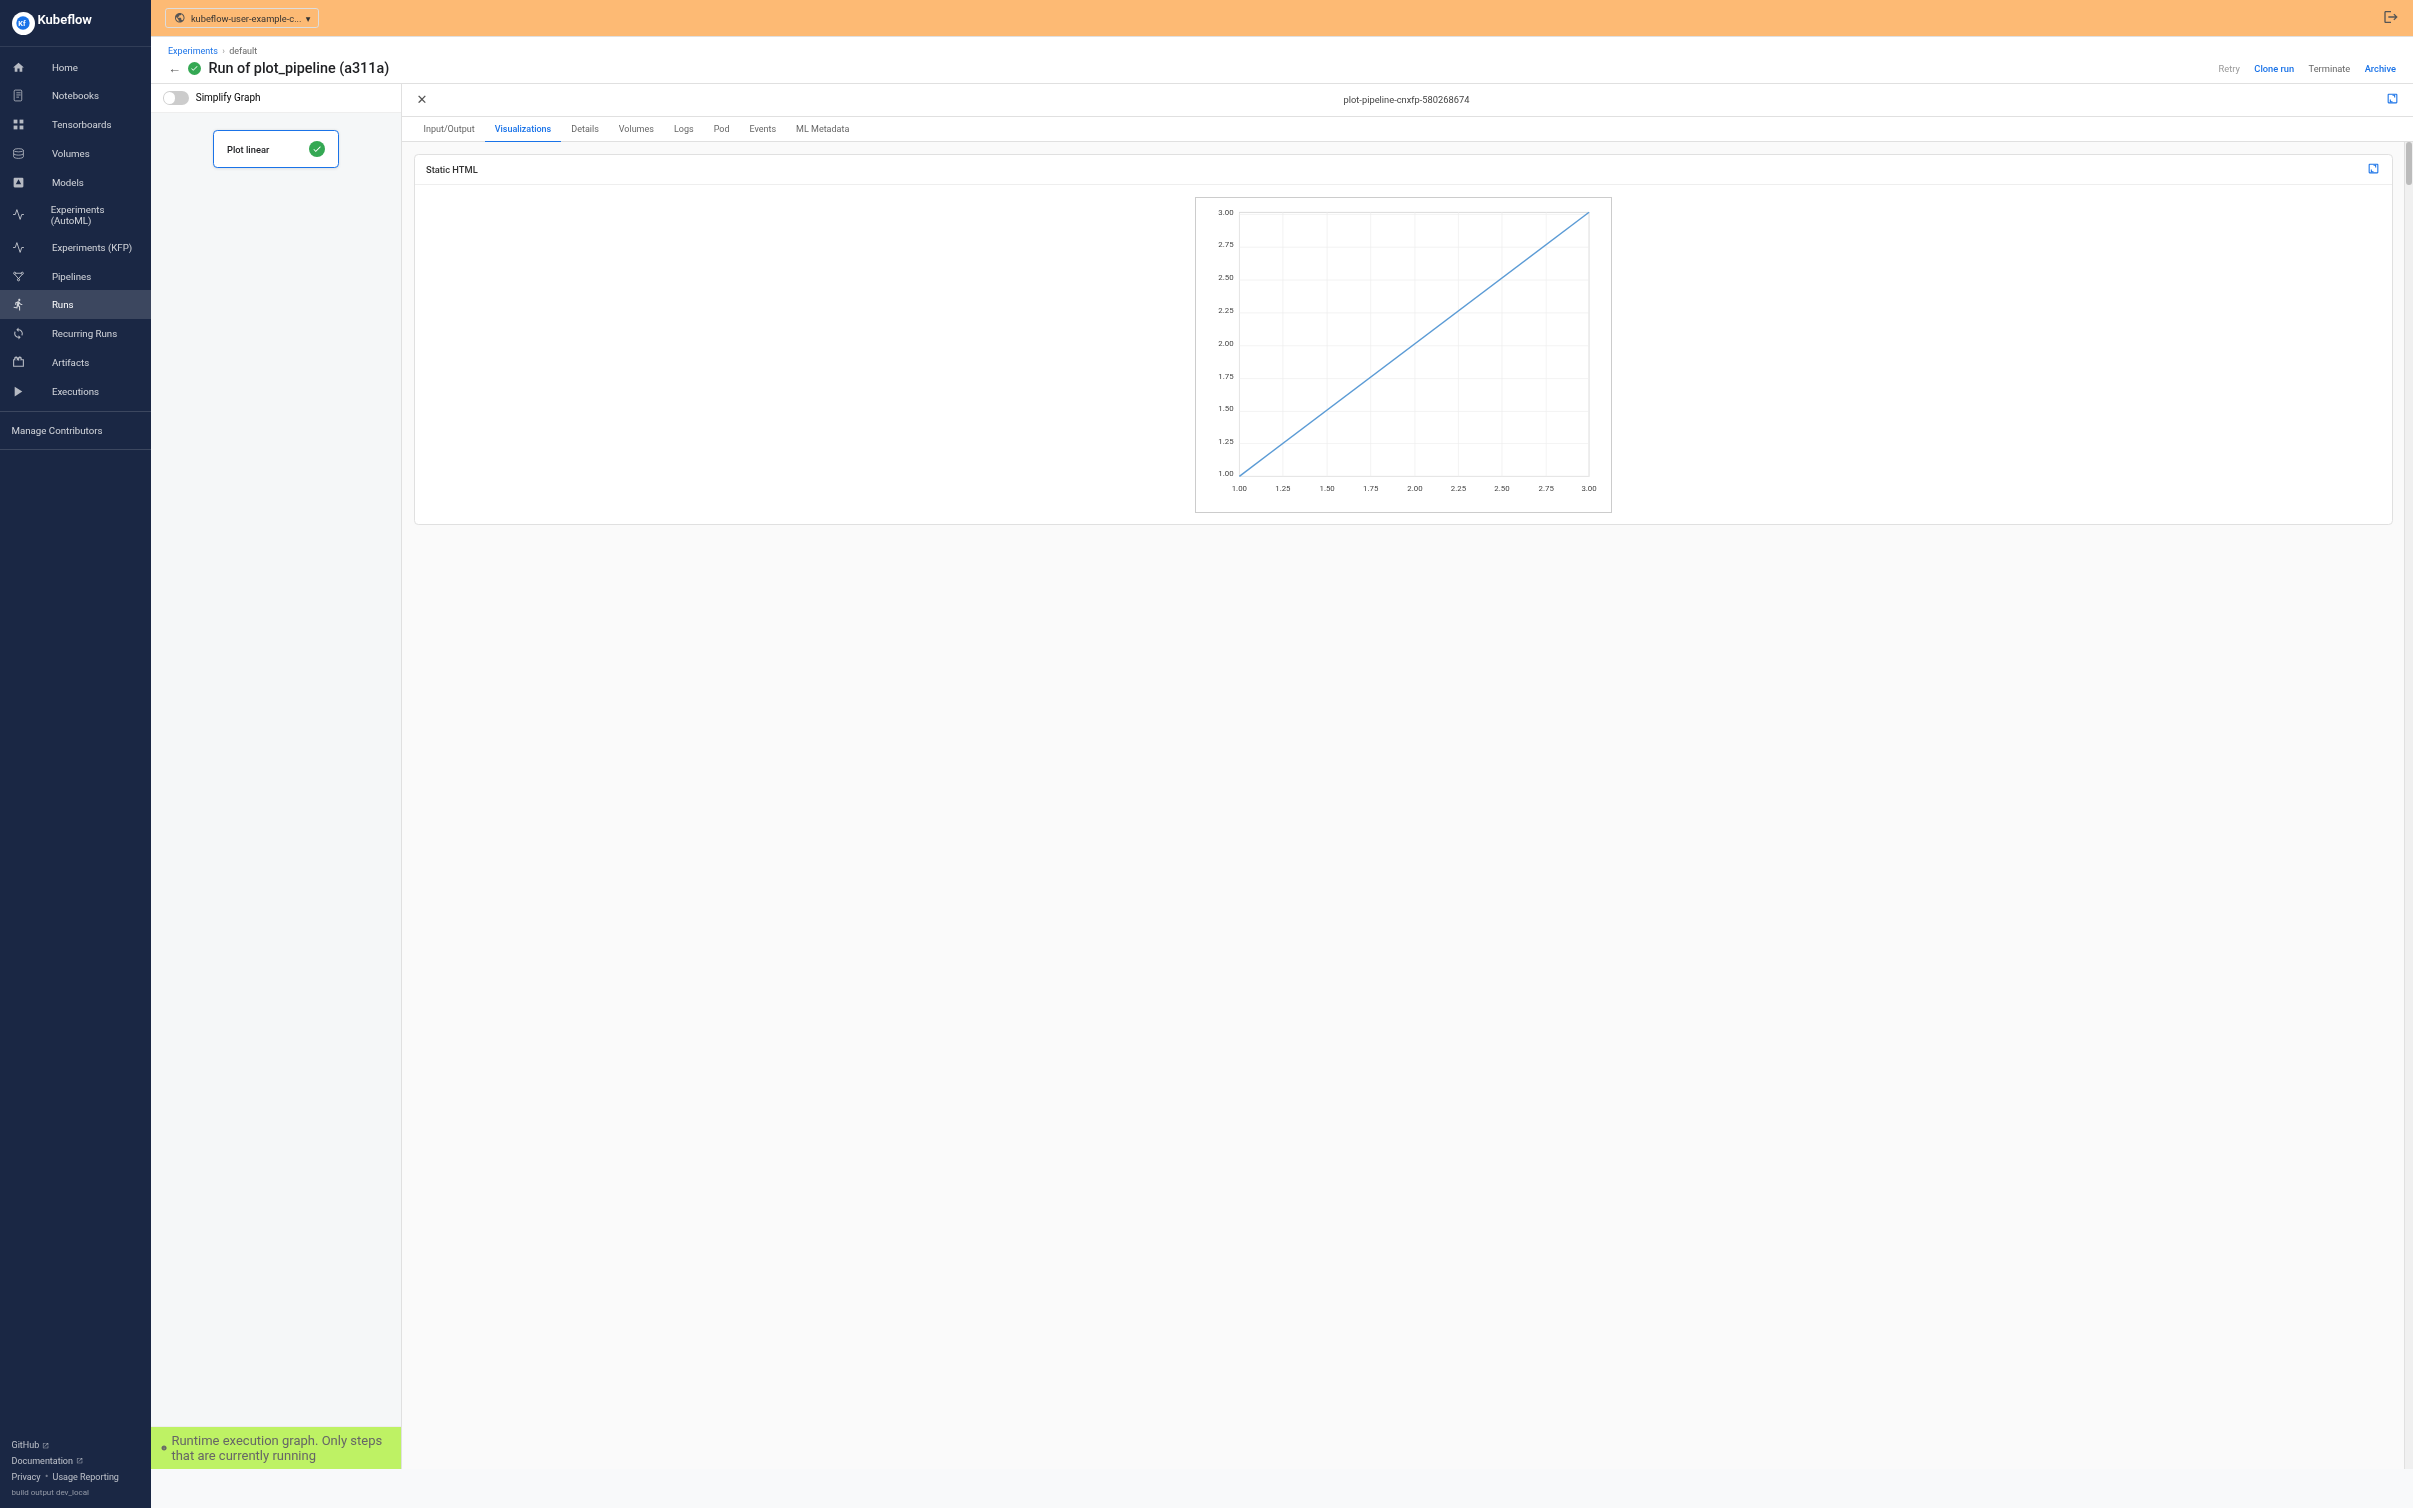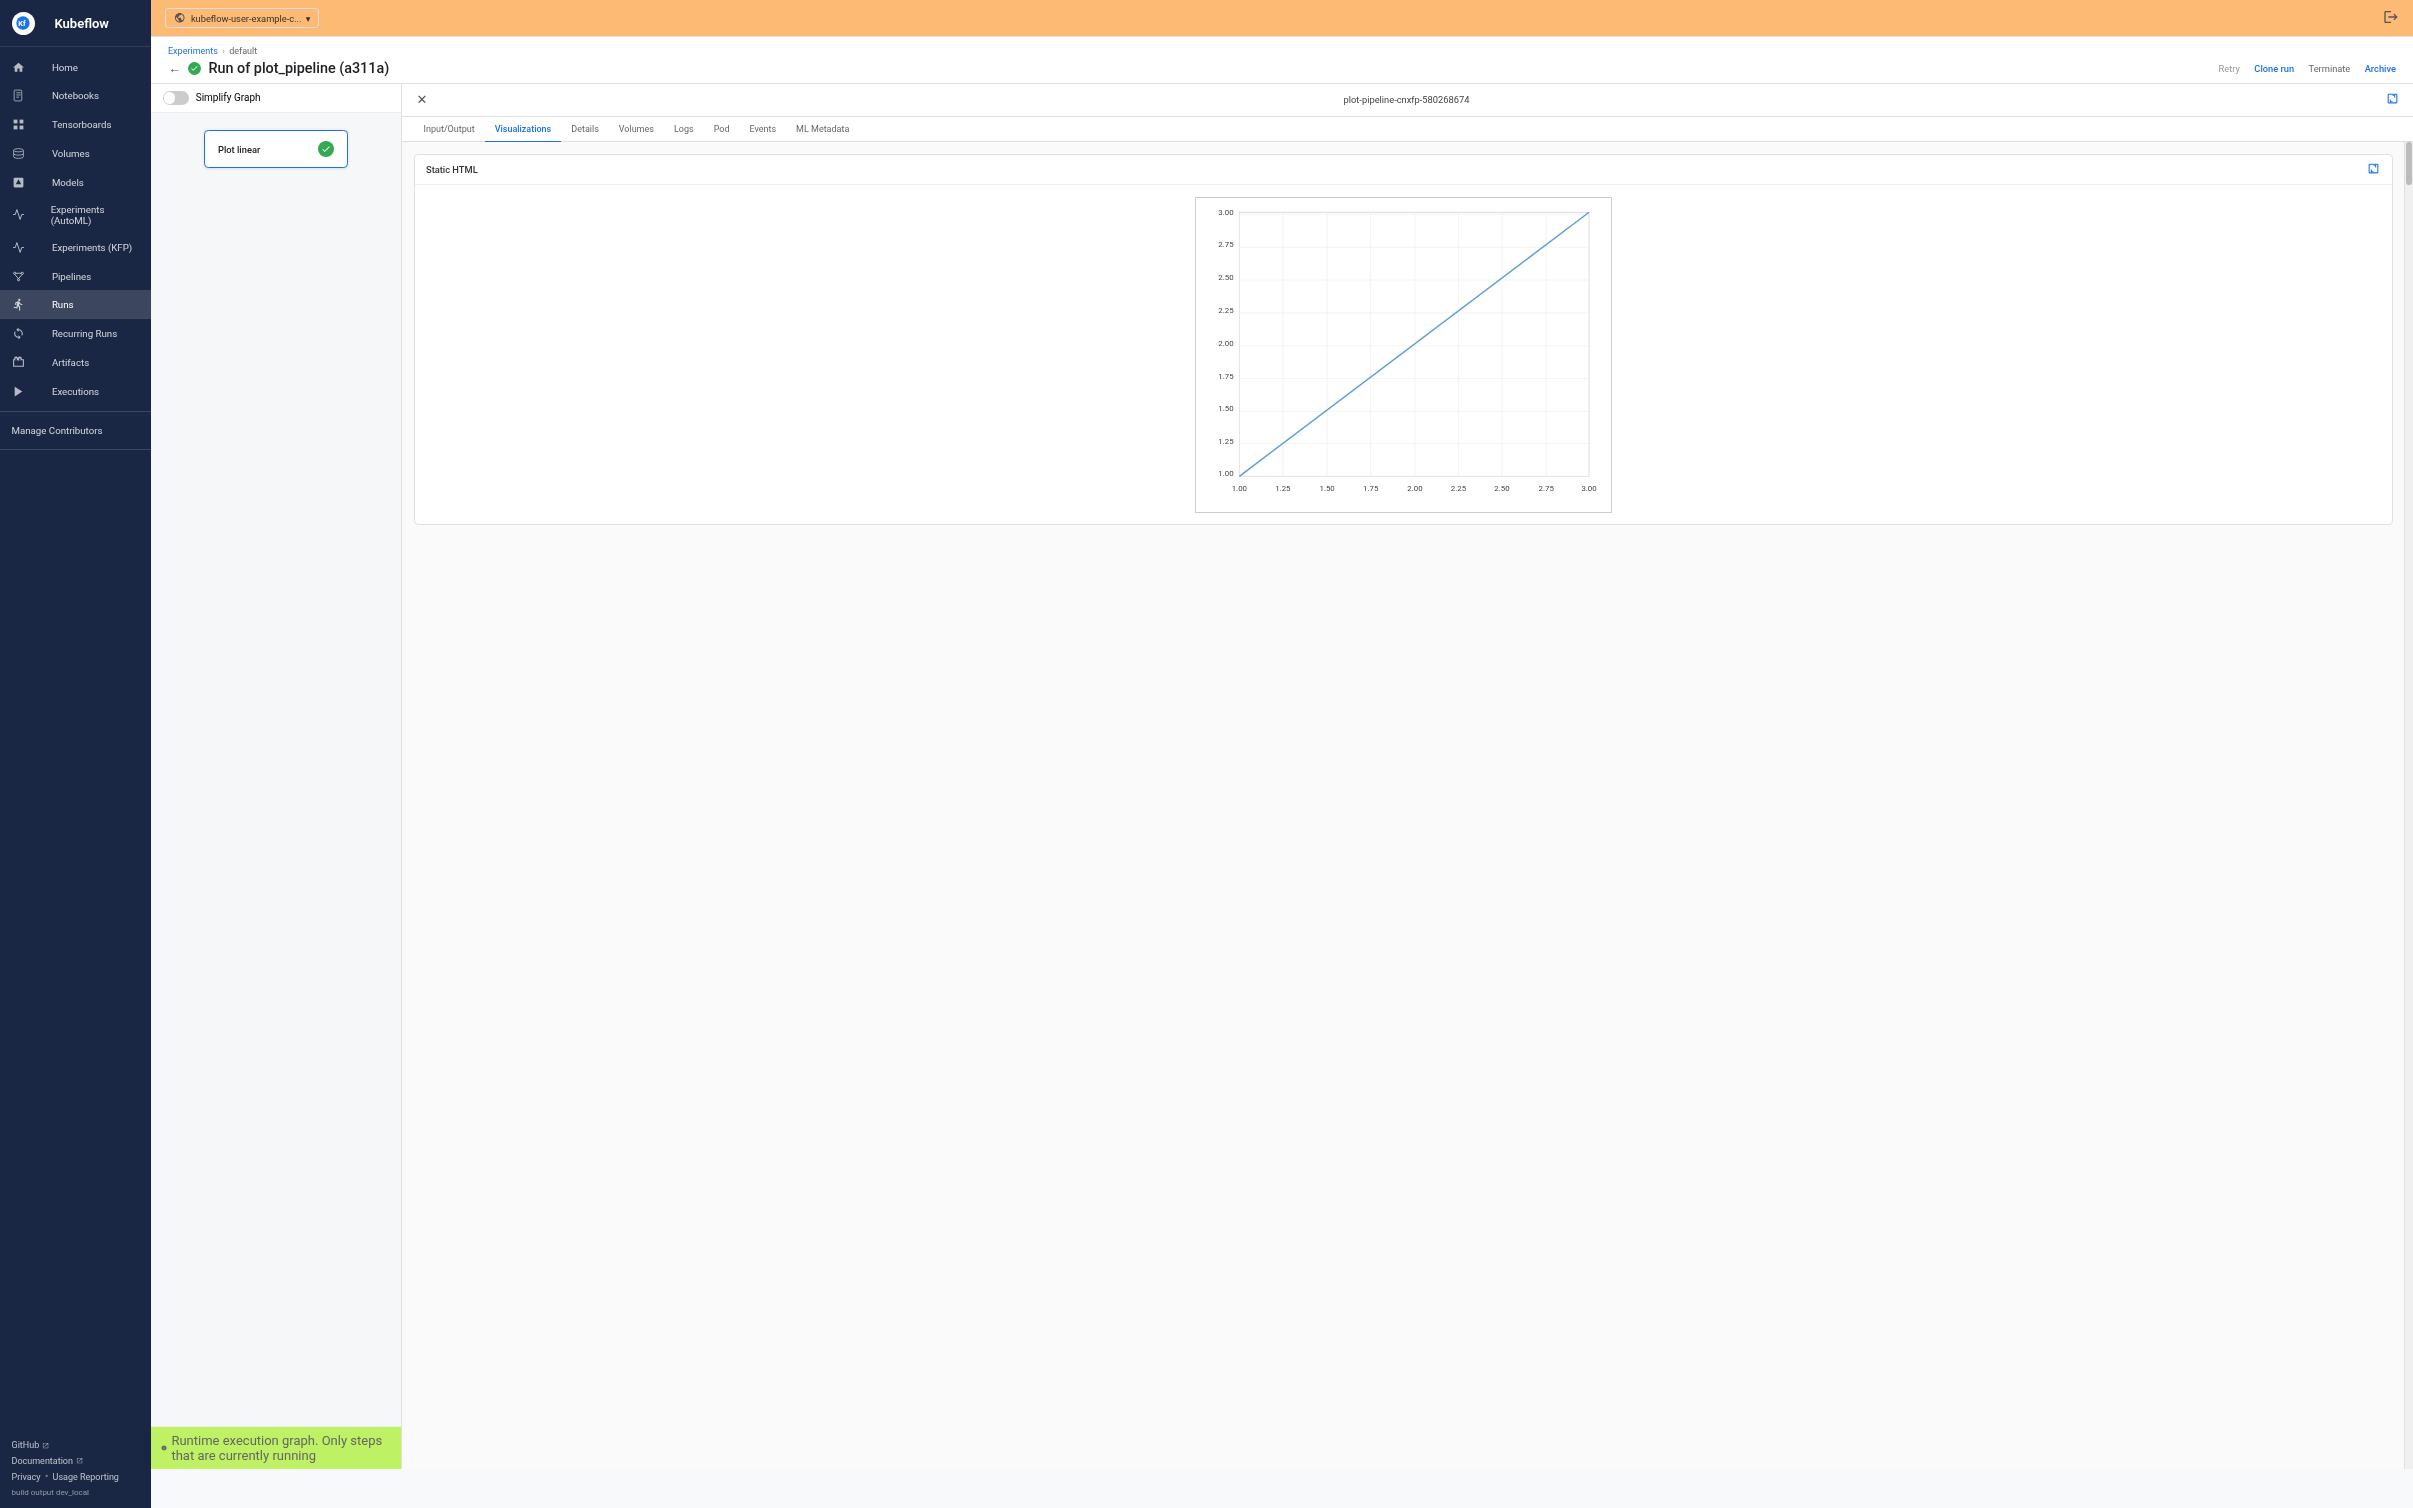--- a/index.html
+++ b/index.html
@@ -11,22 +11,21 @@
       min-width: 151px;
       background: #1a2744;
       color: #fff;
       display: flex;
       flex-direction: column;
       height: 100vh;
       overflow-y: auto;
     }
     .sidebar-logo {
       display: flex;
-      align-items: center;
-      gap: 20px;
+      gap: 3px;
       padding: 11.5px 11.5px;
       font-size: 13px;
       font-weight: 600;
       color: #fff;
       border-bottom: 0.7px solid rgba(255,255,255,0.1);
     }
     .sidebar-logo-icon {
       width: 23px; height: 23px;
       background: #fff;
       border-radius: 50%;
@@ -178,21 +177,21 @@
       padding: 17px;
       overflow: auto;
     }
     .pipeline-node {
       background: #fff;
       border: 1.4px solid #1a73e8;
       border-radius: 4.3px;
       padding: 10px 13px;
       display: flex; align-items: center; gap: 7.2px;
       font-size: 9.3px; font-weight: 500; color: #202124;
-      width: 144px;
+      width: 126px;
       box-shadow: 0 0.7px 2.9px rgba(0,0,0,0.1);
       cursor: pointer;
     }
     .node-check {
       margin-left: auto;
       width: 16px; height: 16px; background: #34a853;
       border-radius: 50%; display: flex; align-items: center; justify-content: center;
     }
     .node-check svg { width: 10px; height: 10px; }
     .graph-footer {

